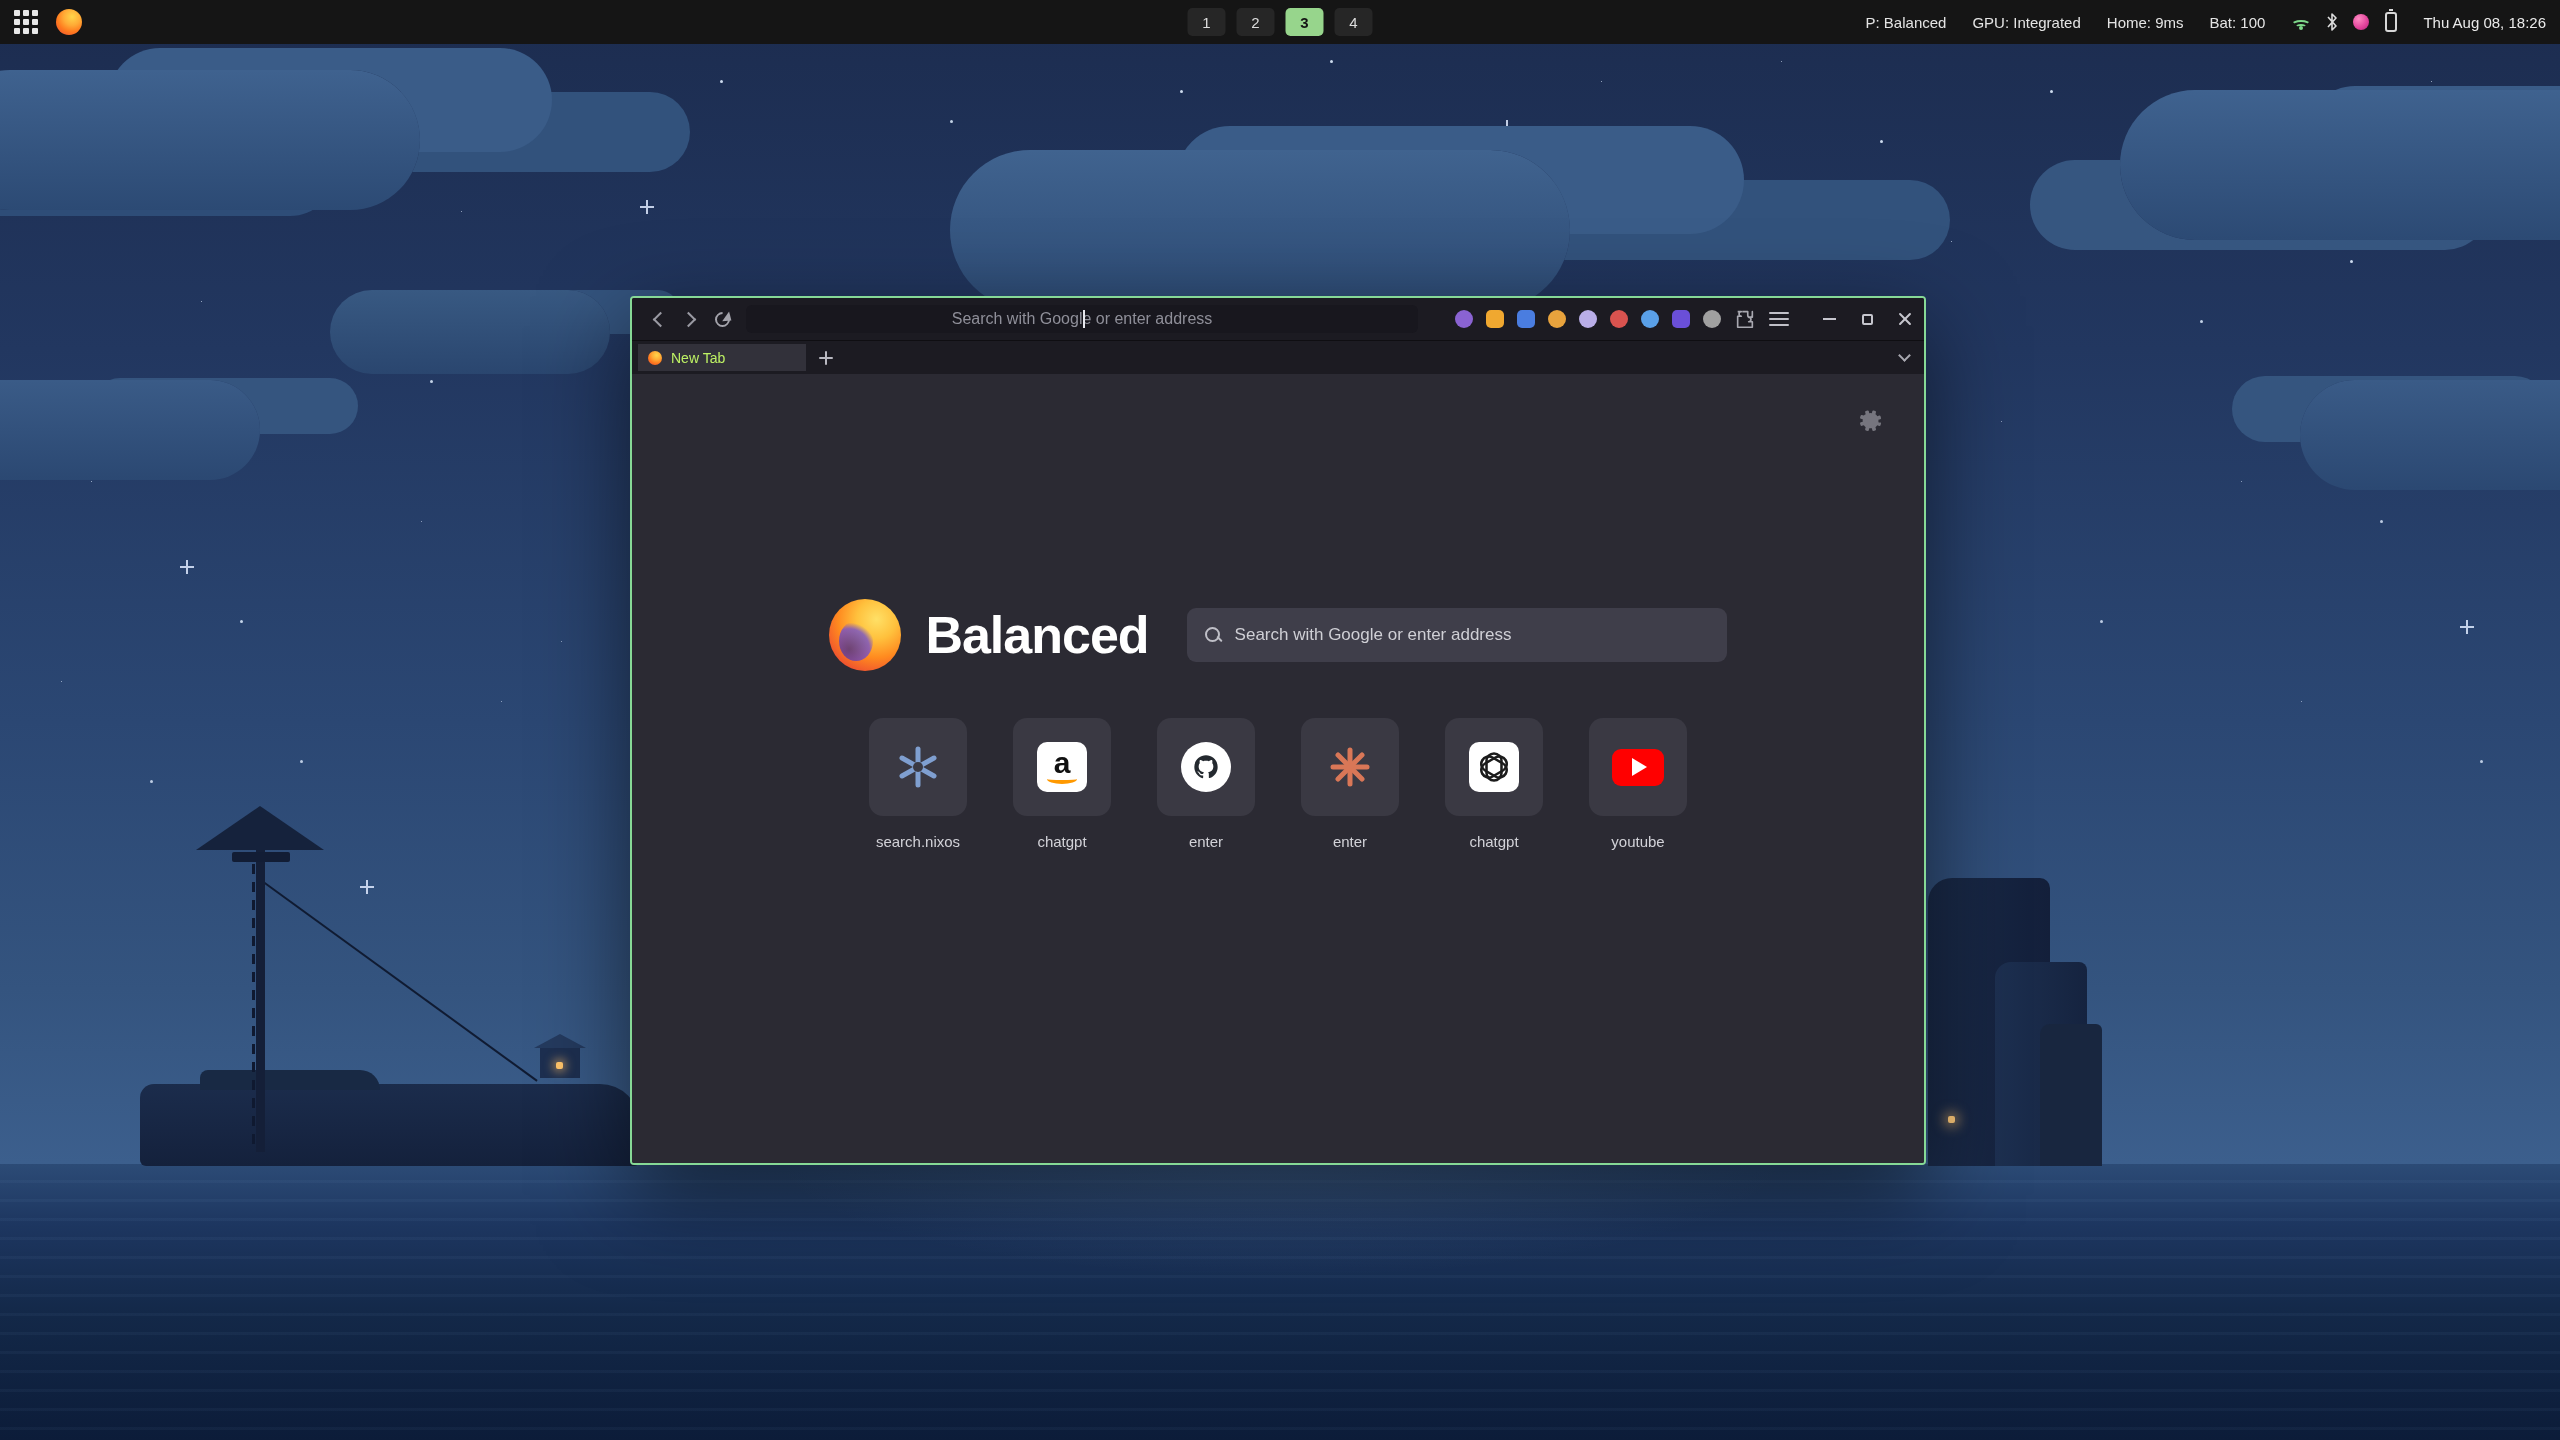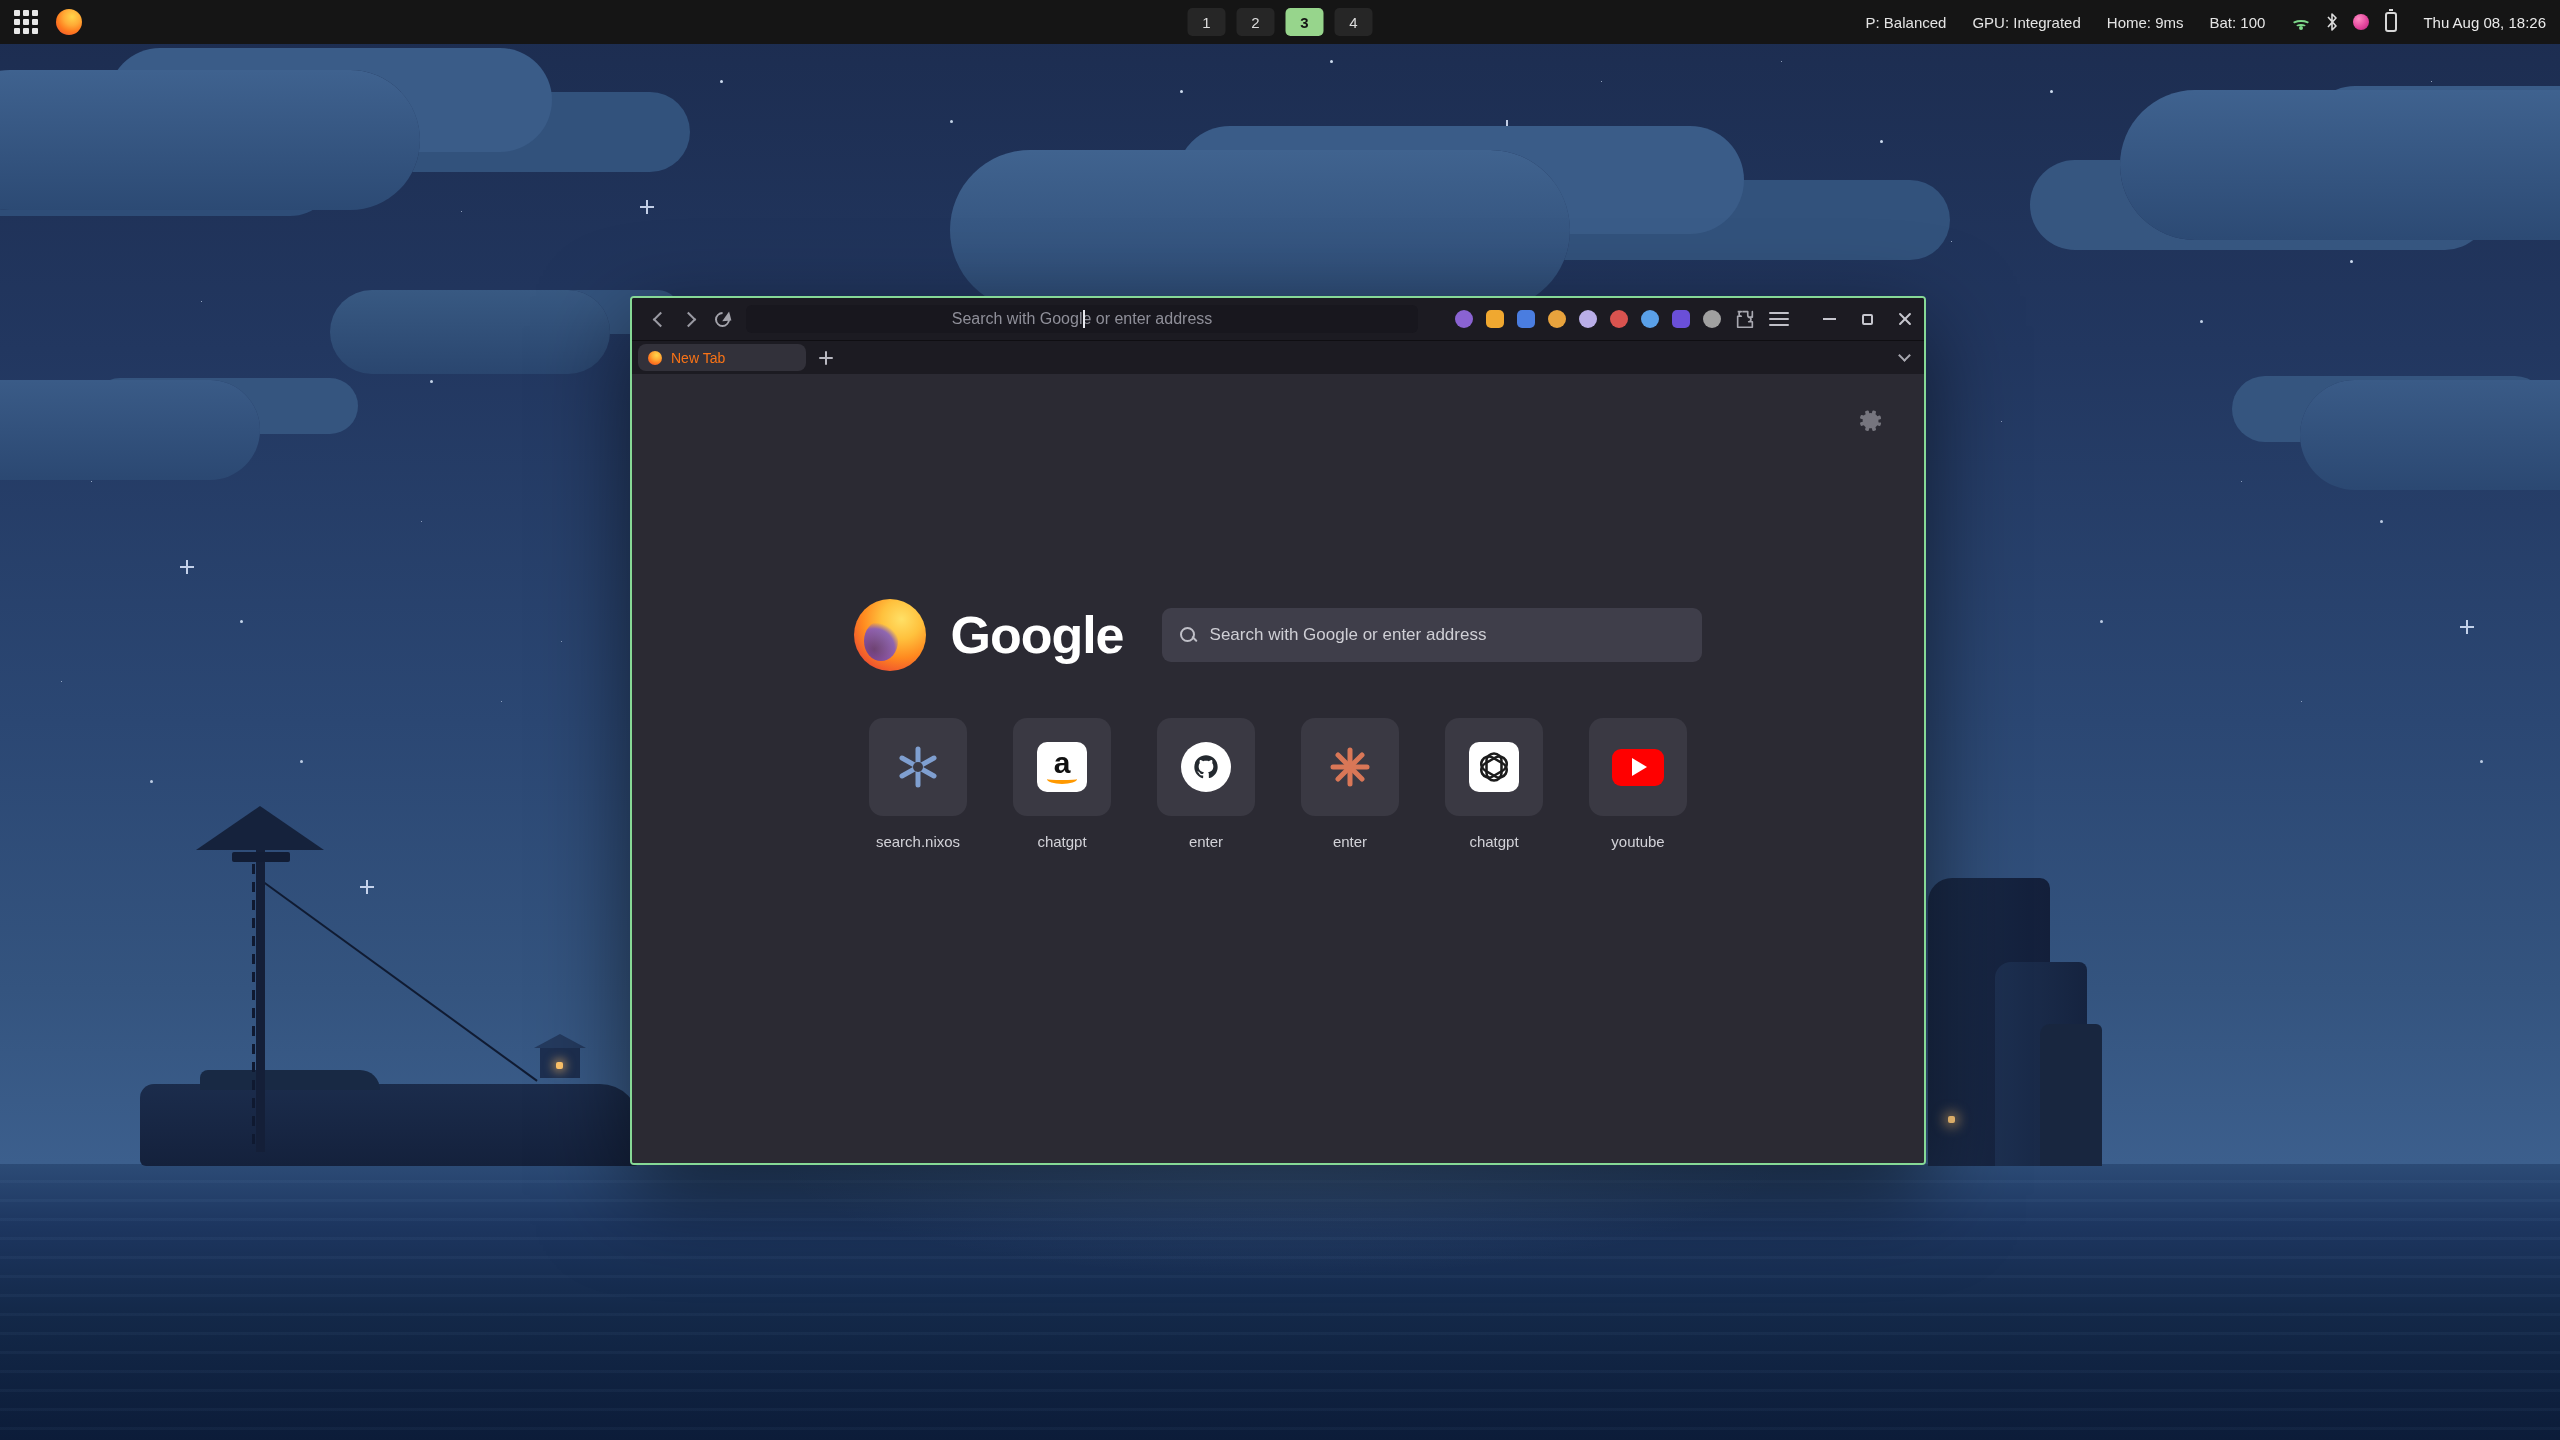--- a/index.html
+++ b/index.html
@@ -150,22 +150,22 @@
   .win-controls { display:flex; align-items:center; gap:20px; margin-left:18px; }
   .wc { width:18px; height:18px; position:relative; display:flex; align-items:center; justify-content:center; }
   .wc-min i { width:13px; height:2px; background:#c6c6ce; }
   .wc-max i { width:11px; height:11px; border:2px solid #c6c6ce; border-radius:2px; }
   .wc-close { }
   .wc-close i, .wc-close b { position:absolute; width:16px; height:2px; background:#c6c6ce; border-radius:1px; }
   .wc-close i { transform:rotate(45deg); } .wc-close b { transform:rotate(-45deg); }
 
   .tabbar { height:34px; background:#1c1b22; border-top:1px solid rgba(0,0,0,.45);
             display:flex; align-items:center; padding:0 6px; flex:0 0 auto; }
-  .tab { width:168px; height:27px; background:#32313a; border-radius:8px; display:flex;
-         align-items:center; gap:9px; padding:0 10px; color:#f97316; font-size:14px; }
+  .tab { width:168px; height:27px; background:#32313a; border-radius:0; display:flex;
+         align-items:center; gap:9px; padding:0 10px; color:#bef264; font-size:14px; }
   .favicon { width:14px; height:14px; border-radius:50%; flex:0 0 auto;
              background:radial-gradient(circle at 62% 30%, #ffd54a 0%, #ffab36 35%, #ff7a1e 62%, #e8463a 100%); }
   .newtab-btn { width:28px; height:28px; margin-left:6px; position:relative; border-radius:5px; }
   .newtab-btn i, .newtab-btn b { position:absolute; background:#b9b9c1; border-radius:1px; }
   .newtab-btn i { left:7px; top:13px; width:14px; height:2px; }
   .newtab-btn b { left:13px; top:7px; width:2px; height:14px; }
   .alltabs-btn { margin-left:auto; width:28px; height:28px; display:flex; align-items:center; justify-content:center; }
   .chev-down { width:9px; height:9px; border-left:2px solid #a8a8b0; border-bottom:2px solid #a8a8b0;
                transform:rotate(-45deg); margin-top:-4px; }
 
@@ -351,21 +351,21 @@
     </div>
   </div>
 
   <div class="content">
     <svg class="gear-btn" viewBox="0 0 24 24">
       <path d="M12 8.5a3.5 3.5 0 1 0 0 7 3.5 3.5 0 0 0 0-7zm8.6 5.1l-1.8-.4a7 7 0 0 0 0-2.4l1.8-.4a1 1 0 0 0 .7-1.2l-.5-1.6a1 1 0 0 0-1.2-.6l-1.8.5a7 7 0 0 0-1.7-1.7l.5-1.8a1 1 0 0 0-.6-1.2l-1.6-.5a1 1 0 0 0-1.2.7l-.4 1.8a7 7 0 0 0-2.4 0l-.4-1.8a1 1 0 0 0-1.2-.7l-1.6.5a1 1 0 0 0-.6 1.2l.5 1.8A7 7 0 0 0 5.4 7L3.6 6.5a1 1 0 0 0-1.2.6l-.5 1.6a1 1 0 0 0 .7 1.2l1.8.4a7 7 0 0 0 0 2.4l-1.8.4a1 1 0 0 0-.7 1.2l.5 1.6a1 1 0 0 0 1.2.6l1.8-.5a7 7 0 0 0 1.7 1.7l-.5 1.8a1 1 0 0 0 .6 1.2l1.6.5a1 1 0 0 0 1.2-.7l.4-1.8a7 7 0 0 0 2.4 0l.4 1.8a1 1 0 0 0 1.2.7l1.6-.5a1 1 0 0 0 .6-1.2l-.5-1.8a7 7 0 0 0 1.7-1.7l1.8.5a1 1 0 0 0 1.2-.6l.5-1.6a1 1 0 0 0-.7-1.2z" fill="#8f8f97"></path>
     </svg>
 
     <div class="hero">
       <div class="fx-logo"></div>
-      <div class="wordmark">Google</div>
+      <div class="wordmark">Balanced</div>
       <div class="search-box">
         <span class="mag-icon"></span>
         <span class="search-placeholder">Search with Google or enter address</span>
       </div>
     </div>
 
     <div class="shortcuts">
 
       <div class="shortcut">
         <div class="tile">

